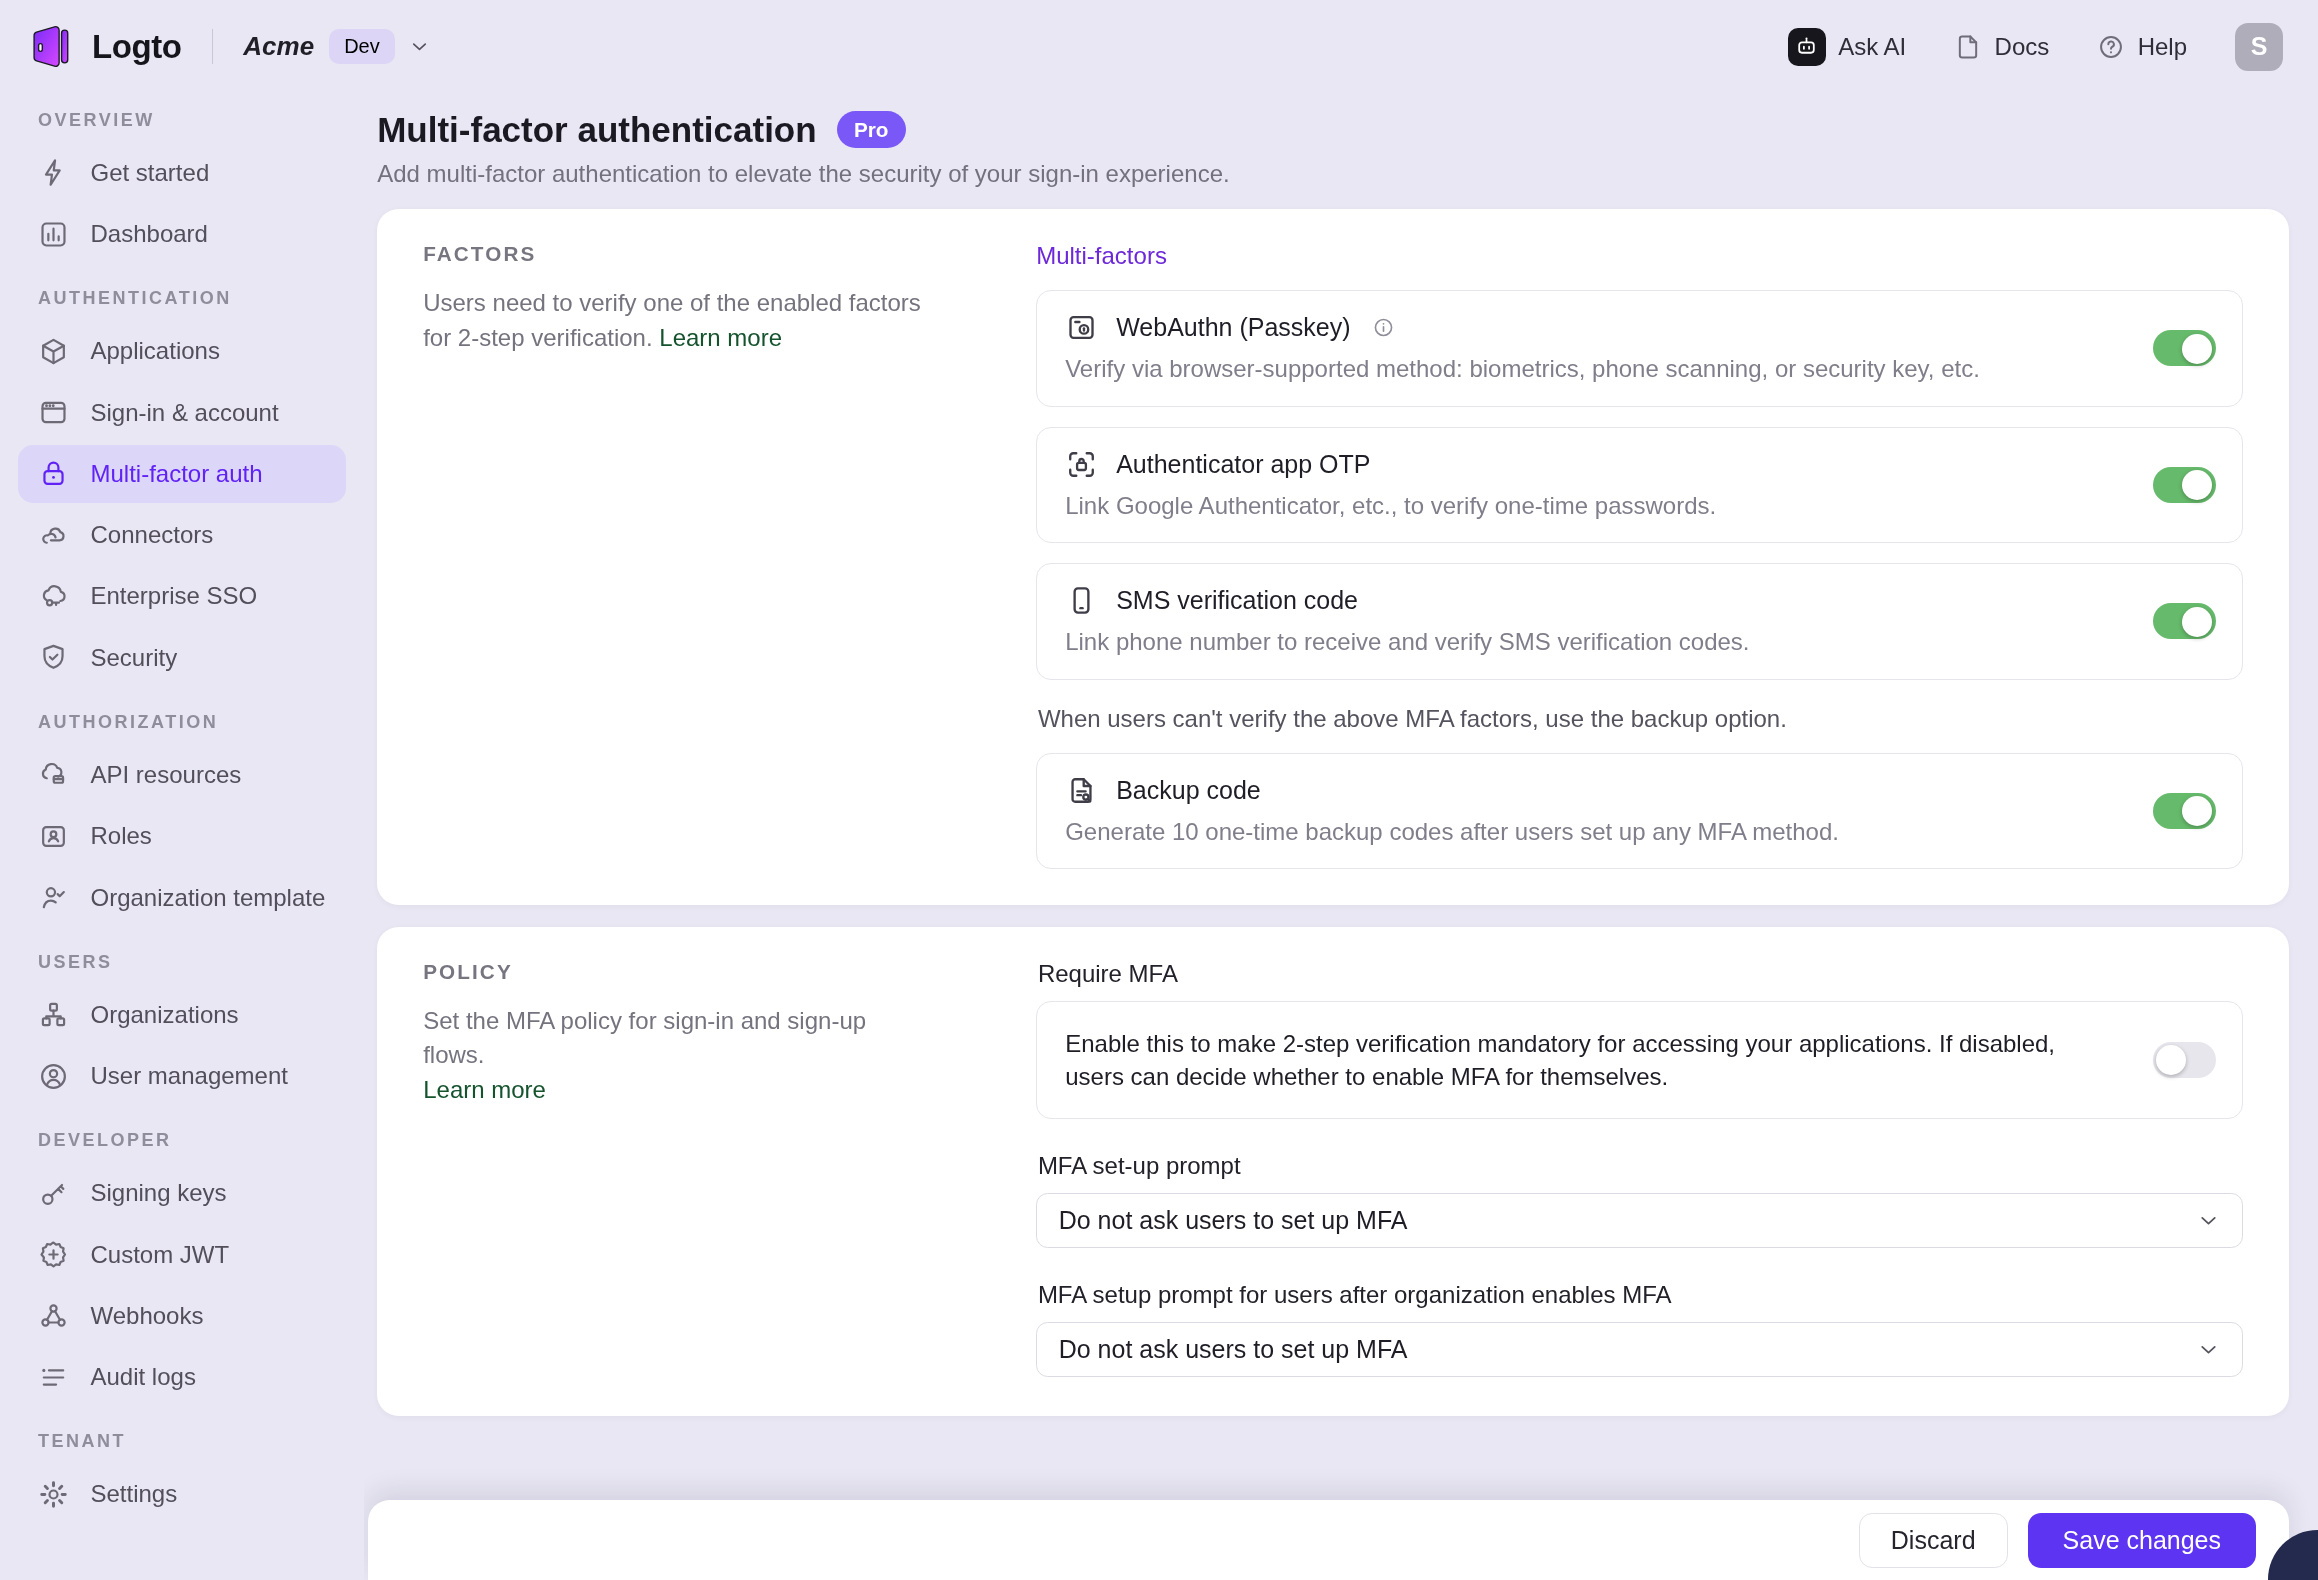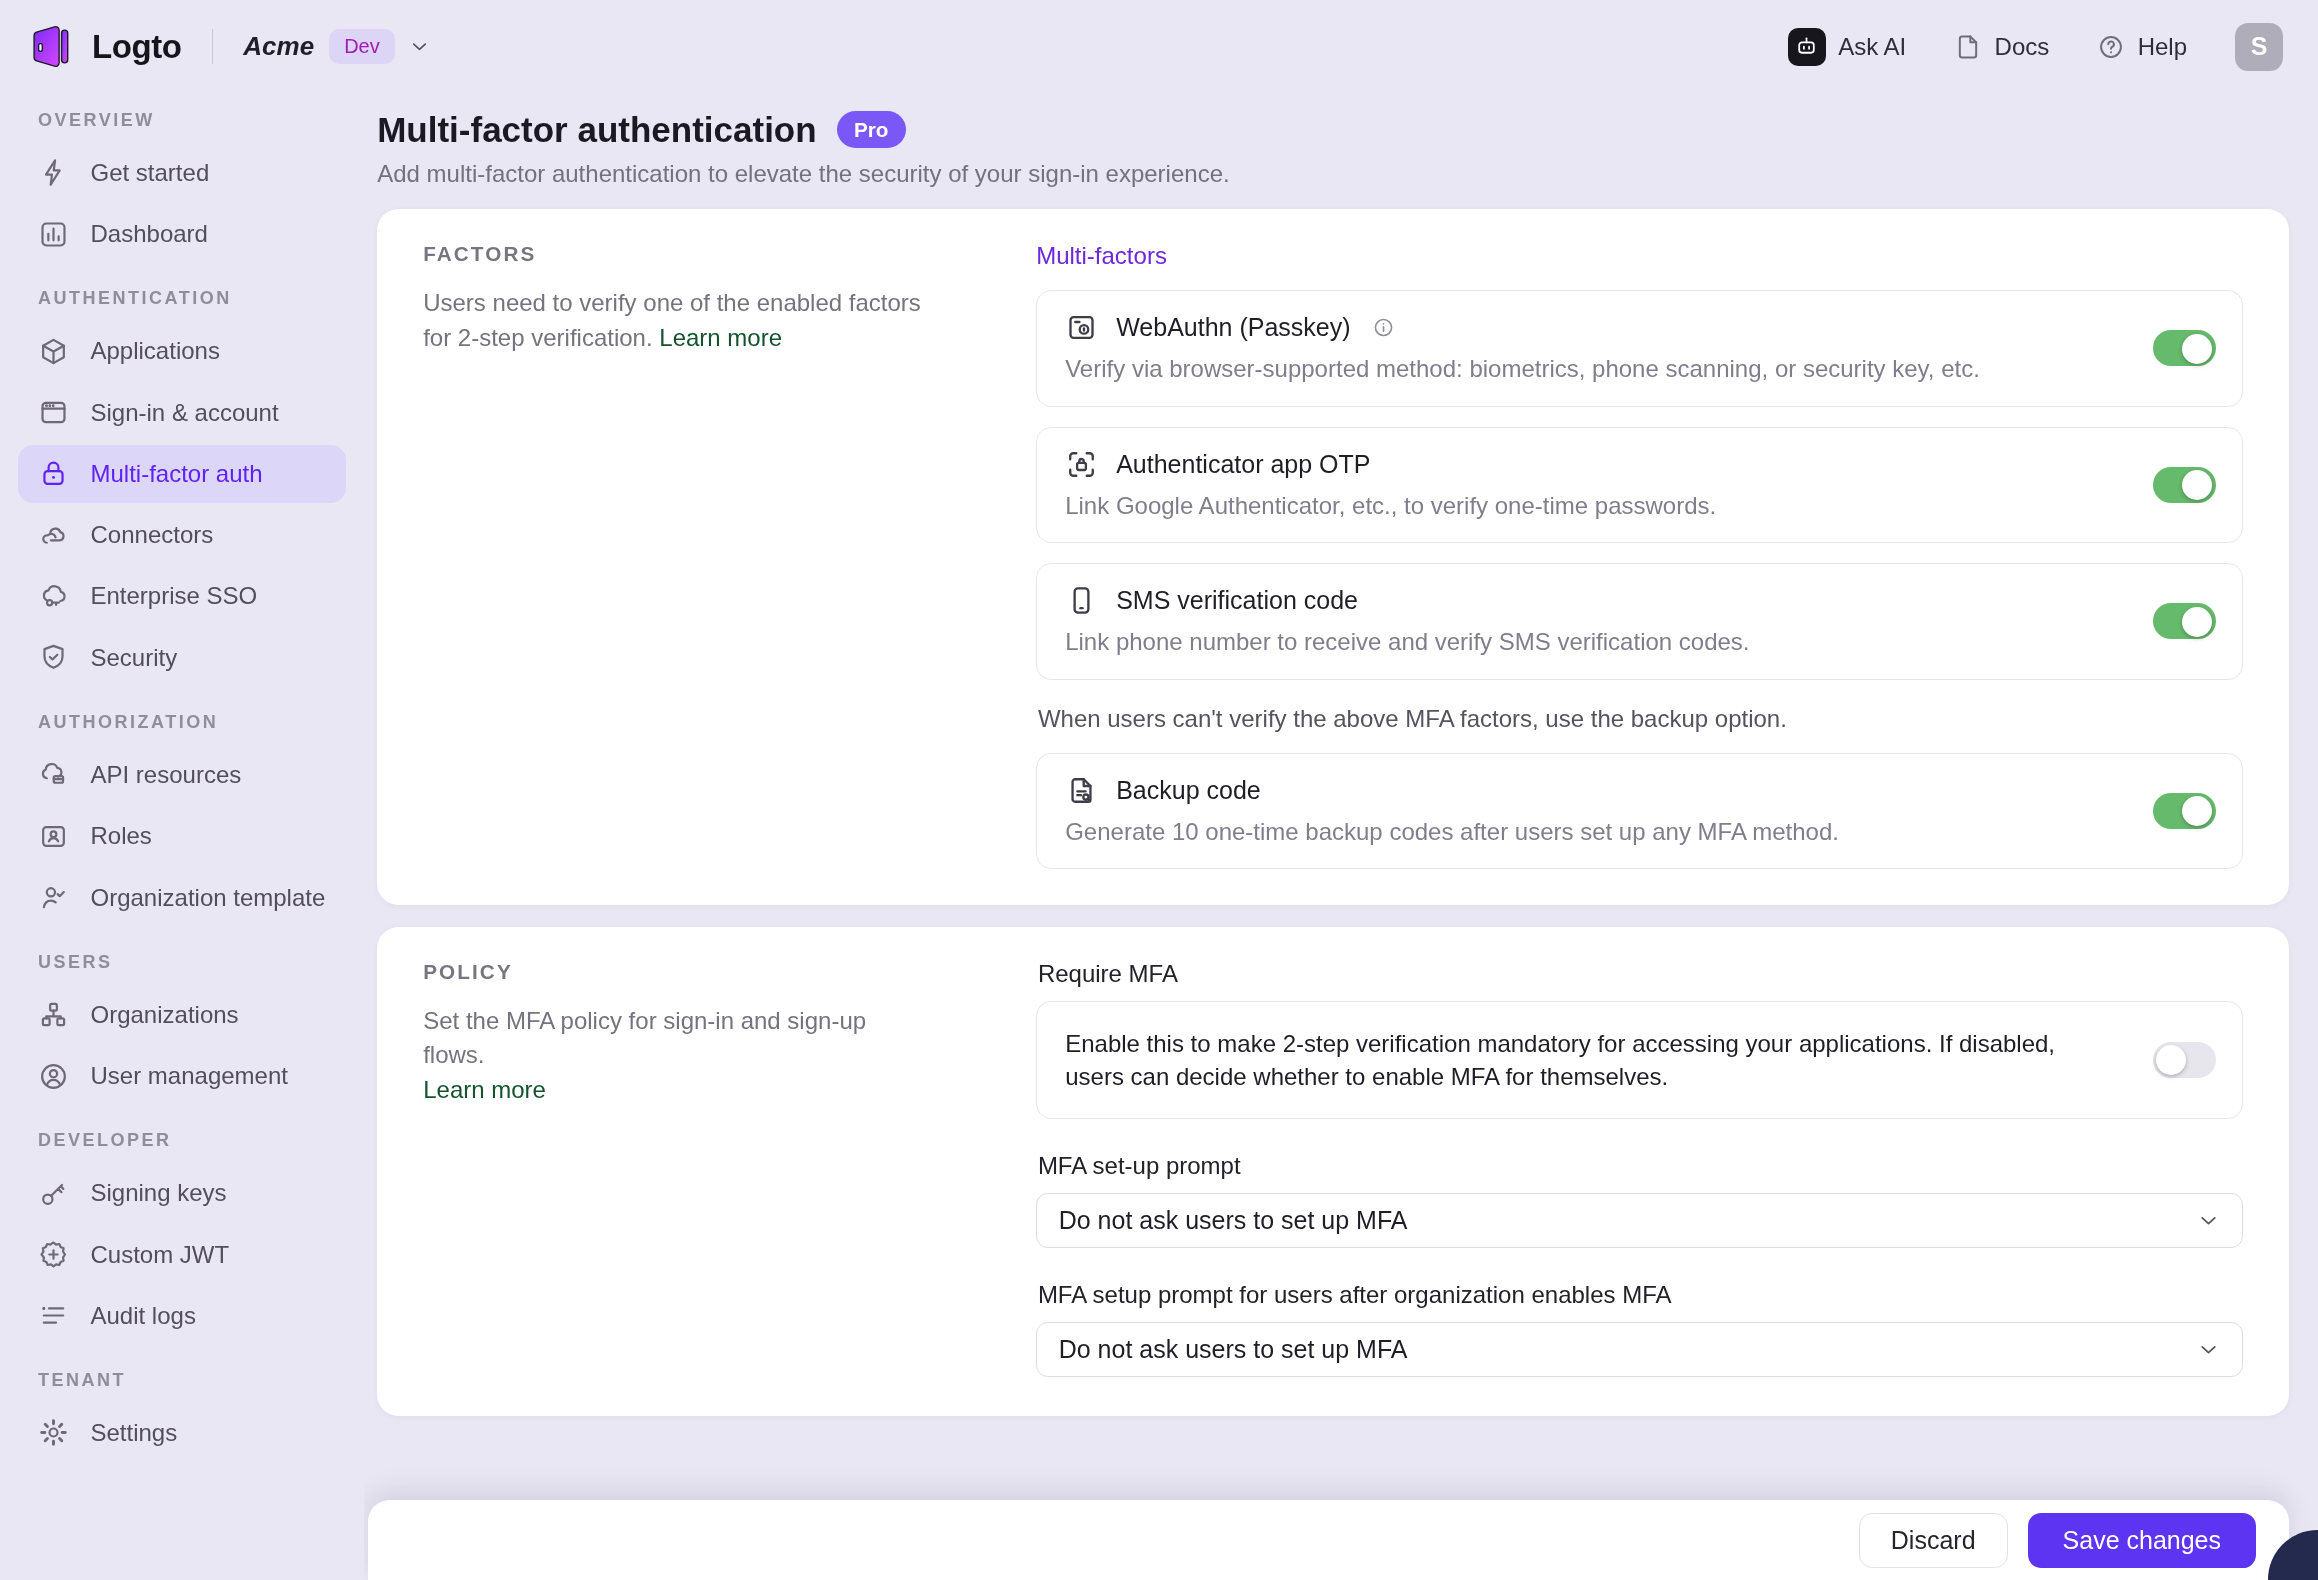--- a/index.html
+++ b/index.html
@@ -12,21 +12,21 @@
   }
   svg { fill: none; stroke: currentColor; stroke-width: 1.7; stroke-linecap: round; stroke-linejoin: round; }
 
   
   .topbar { height: 93px; display: flex; align-items: center; padding: 0 36px 0 30px; }
   .brand { display: flex; align-items: center; gap: 21px; }
   .brand-name { font-size: 33px; font-weight: 700; color: #17151c; letter-spacing: -0.4px; }
   .tb-divider { width: 1.7px; height: 35px; background: #c9c7d6; margin: 0 30px; }
   .tenant { display: flex; align-items: center; cursor: pointer; }
   .tenant-name { font-size: 26px; font-weight: 700; color: #201e27; font-style: italic; }
-  .env-badge { margin-left: 15px; background: #dcd5f6; color: #a21caf; font-size: 20px; font-weight: 500; padding: 5.8px 15px; border-radius: 10px; }
+  .env-badge { margin-left: 15px; background: #dcd5f6; color: #000000; font-size: 20px; font-weight: 500; padding: 5.8px 15px; border-radius: 10px; }
   .tenant .chev { margin-left: 13.2px; color: #55525e; display: flex; }
   .tb-right { margin-left: auto; display: flex; align-items: center; gap: 48px; }
   .tb-btn { display: flex; align-items: center; gap: 12.4px; background: none; border: none; font-family: inherit; font-size: 24px; font-weight: 500; color: #2f2d37; cursor: pointer; }
   .ai-sq { width: 38px; height: 38px; border-radius: 10px; background: #18161d; color: #fff; display: flex; align-items: center; justify-content: center; }
   .tb-ic { color: #706d7a; display: flex; }
   .avatar { width: 48px; height: 48px; border-radius: 13.2px; background: #b0adba; color: #fff; font-size: 25px; font-weight: 700; display: flex; align-items: center; justify-content: center; cursor: pointer; }
 
   
   .app { display: flex; height: 1488px; }
   .sidebar { width: 364px; flex: none; padding: 11.6px 18px 0; }
@@ -300,20 +300,31 @@
           <svg viewBox="0 0 24 24">
             <path d="m12 2.8 2 1.5 2.5-.4 1 2.3 2.3 1-.4 2.5 1.5 2.3-1.5 2.3.4 2.5-2.3 1-1 2.3-2.5-.4-2 1.5-2-1.5-2.5.4-1-2.3-2.3-1 .4-2.5L2.7 12l1.5-2.3-.4-2.5 2.3-1 1-2.3 2.5.4 2-1.5z"></path>
             <path d="M12 8.8v6.4M8.8 12h6.4"></path>
           </svg>
         </span>
       <span>Custom JWT</span>
     </div>
     <div class="nav-item">
       <span class="nav-ic">
           <svg viewBox="0 0 24 24">
+            <circle cx="12" cy="6.6" r="2.4"></circle>
+            <circle cx="5.8" cy="17.4" r="2.4"></circle>
+            <circle cx="18.2" cy="17.4" r="2.4"></circle>
+            <path d="M10.8 8.7 7 15.3M13.2 8.7l3.8 6.6M8.2 17.4h7.6"></path>
+          </svg>
+        </span>
+      <span>Webhooks</span>
+    </div>
+    <div class="nav-item">
+      <span class="nav-ic">
+          <svg viewBox="0 0 24 24">
             <path d="M4.5 6.5h.01" stroke-width="2.4"></path>
             <path d="M8.5 6.5h11M4.5 12h15M4.5 17.5h9.5"></path>
           </svg>
         </span>
       <span>Audit logs</span>
     </div>
 
     <div class="nav-section-label">TENANT</div>
     <div class="nav-item">
       <span class="nav-ic">

